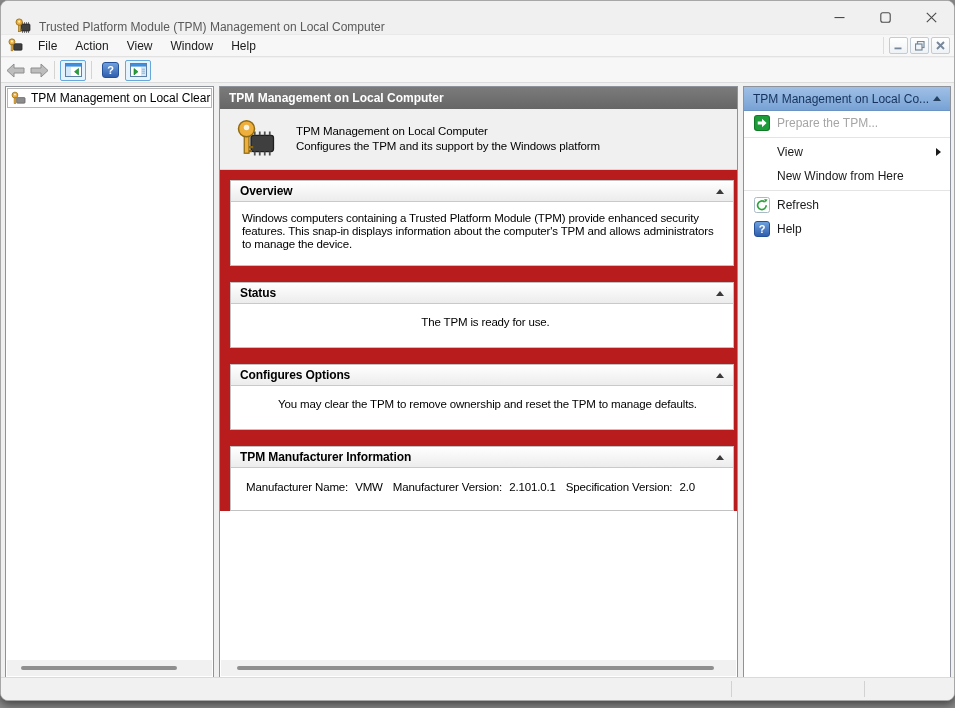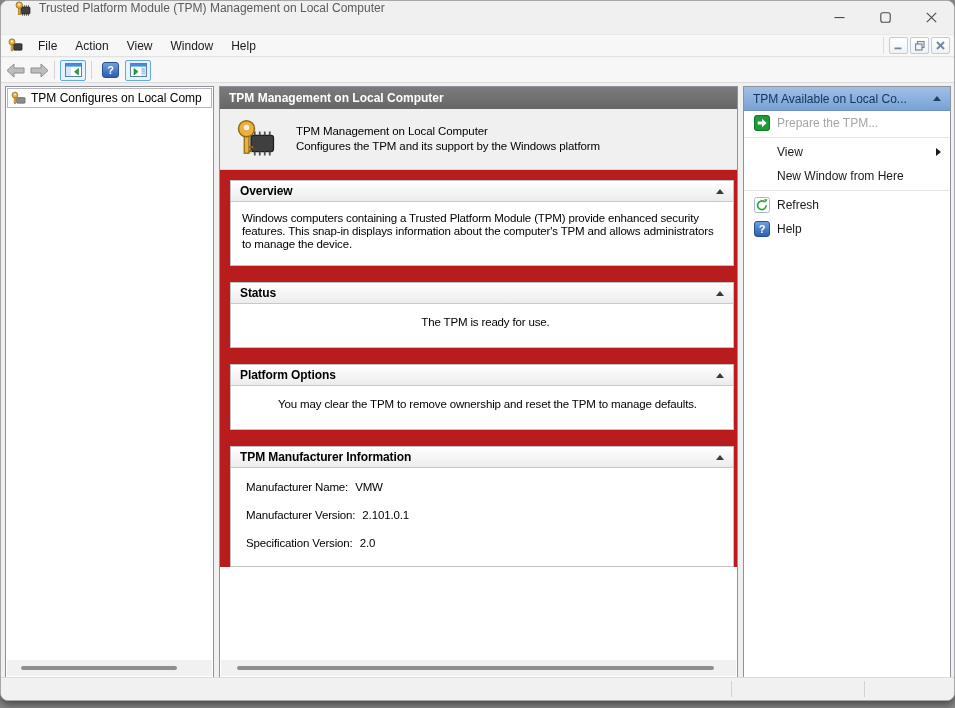--- a/index.html
+++ b/index.html
@@ -3,21 +3,21 @@
 <meta charset="utf-8">
 <style>
   * { margin:0; padding:0; box-sizing:border-box; }
   html,body { width:955px; height:708px; background:#8C8C8C; font-family:"Liberation Sans", sans-serif; }
   #window {
     position:absolute; left:0; top:0; width:955px; height:701px;
     background:#F0F0F0; border:1px solid #A7A7A7; border-radius:8px;
     box-shadow:0 4px 10px rgba(0,0,0,.5); overflow:hidden;
   }
   
-  .titlebar { position:absolute; left:0; top:0; right:0; height:33px; display:flex; align-items:flex-start; background:#F0F0F0; }
+  .titlebar { position:absolute; left:0; top:0; right:0; height:33px; display:flex; align-items:flex-end; background:#F0F0F0; }
   .titlebar .app-icon { margin-left:14px; width:16px; height:16px; }
   .titlebar .title-text { margin-left:8px; font-size:12px; color:#5A5A5A; }
   .win-controls { margin-left:auto; display:flex; height:100%; }
   .win-btn { width:46px; height:33px; display:flex; align-items:center; justify-content:center; }
   
   .menubar { position:absolute; left:0; top:33px; right:0; height:23px; background:#F7F7F7; border-top:1px solid #E9E9E9; border-bottom:1px solid #E2E2E2; display:flex; align-items:center; }
   .menubar .menu-icon { margin-left:7px; width:15px; height:15px; }
   .menu-items { display:flex; margin-left:6px; }
   .menu-item { padding:3px 9px; font-size:12px; color:#1A1A1A; }
   .mdi-controls { margin-left:auto; margin-right:4px; display:flex; gap:2px; border-left:1px solid #DDDDDD; padding-left:5px; }
@@ -43,21 +43,21 @@
   .banner { height:61px; background:#F0F0F0; border-bottom:1px solid #D6D6D6; display:flex; align-items:center; }
   .banner svg { margin-left:16px; flex:0 0 auto; }
   .banner-text { margin-left:20px; font-size:11.5px; color:#000; line-height:15px; letter-spacing:-0.1px; }
   .mid-body { padding:10px 3px 0 10px; background:#b91c1c; }
   .section { border:1px solid #C2C2C2; margin-bottom:16px; background:#fff; }
   .section-header { height:21px; background:linear-gradient(#FFFFFF,#ECECEC); border-bottom:1px solid #C9C9C9; display:flex; align-items:center; padding:0 9px; }
   .section-title { font-weight:bold; font-size:12px; color:#000; letter-spacing:-0.1px; }
   .tri-up { margin-left:auto; width:0; height:0; border-left:4px solid transparent; border-right:4px solid transparent; border-bottom:5px solid #3A3A3A; }
   .section-body { padding:10px 8px 14px 11px; font-size:11.5px; color:#000; line-height:13px; letter-spacing:-0.15px; }
   .body-pad { padding:12px 8px 18px 15px;text-align:center; }
-  .fields-row { display:flex; gap:16px; padding:13px 6px 17px 15px; font-size:11.5px; letter-spacing:-0.15px; white-space:nowrap;flex-direction:column; }
+  .fields-row { display:flex; gap:10px; padding:13px 6px 17px 15px; font-size:11.5px; letter-spacing:-0.15px; white-space:nowrap; }
   .field .flabel { color:#000; }
   .field .fvalue { margin-left:7px; color:#000; }
   
   .actions-pane { left:742px; width:208px; }
   .actions-header { height:21px; background:linear-gradient(#FCFCFC,#E7E7E7); border-bottom:1px solid #BFBFBF; font-weight:bold; font-size:12px; color:#1A1A1A; line-height:21px; padding-left:8px; }
   .actions-group { height:24px; background:linear-gradient(#9FC0E6,#78A2D5); border-bottom:1px solid #6B94C4; display:flex; align-items:center; padding:0 9px; }
   .actions-group-label { font-size:12px; color:#16325C; }
   .group-tri { margin-left:auto; width:0; height:0; border-left:4px solid transparent; border-right:4px solid transparent; border-bottom:5px solid #24415F; }
   .action-item { height:24px; display:flex; align-items:center; padding-left:10px; font-size:12px; color:#1A1A1A; }
   .action-item .ico { width:16px; height:16px; margin-right:7px; flex:0 0 auto; }
@@ -175,21 +175,21 @@
   <div class="content">
 
     <div class="pane left-pane">
       <div class="tree-row">
         <svg width="15" height="15" viewBox="0 0 16 16">
           <rect x="6" y="7" width="9" height="6" rx="1" fill="#8C8C8C" stroke="#5A5A5A" stroke-width="0.7"></rect>
           <rect x="3.3" y="6.5" width="1.9" height="7" fill="#EFAF3C" stroke="#8F6A12" stroke-width="0.6"></rect>
           <circle cx="4.2" cy="4.3" r="3.1" fill="#EFAF3C" stroke="#8F6A12" stroke-width="0.8"></circle>
           <circle cx="4.2" cy="3.8" r="1" fill="#FBF3DC"></circle>
         </svg>
-        <span class="tree-label">TPM Configures on Local Comp</span>
+        <span class="tree-label">TPM Management on Local Clear</span>
       </div>
       <div class="hscroll">
         <div class="hthumb" style="left:14px; width:156px;"></div>
       </div>
     </div>
 
     <div class="pane mid-pane">
       <div class="mid-header">TPM Management on Local Computer</div>
       <div class="banner">
         <svg width="40" height="40" viewBox="0 0 16 16">
@@ -219,21 +219,21 @@
         <div class="section">
           <div class="section-header">
             <span class="section-title">Status</span>
             <span class="tri-up"></span>
           </div>
           <div class="section-body body-pad">The TPM is ready for use.</div>
         </div>
 
         <div class="section">
           <div class="section-header">
-            <span class="section-title">Platform Options</span>
+            <span class="section-title">Configures Options</span>
             <span class="tri-up"></span>
           </div>
           <div class="section-body body-pad" style="padding-left:19px;">You may clear the TPM to remove ownership and reset the TPM to manage defaults.</div>
         </div>
 
         <div class="section">
           <div class="section-header">
             <span class="section-title">TPM Manufacturer Information</span>
             <span class="tri-up"></span>
           </div>
@@ -252,21 +252,21 @@
 
       </div>
 
       <div class="hscroll">
         <div class="hthumb" style="left:16px; width:477px;"></div>
       </div>
     </div>
 
     <div class="pane actions-pane">
       <div class="actions-group">
-        <span class="actions-group-label">TPM Available on Local Co...</span>
+        <span class="actions-group-label">TPM Management on Local Co...</span>
         <span class="group-tri"></span>
       </div>
 
       <div class="action-item disabled">
         <svg class="ico" viewBox="0 0 15 15">
           <rect x="0.5" y="0.5" width="14" height="14" rx="2.5" fill="#1E9C3A" stroke="#0F7A26"></rect>
           <path d="M3.5 6h4V3.6 L11.8 7.5 L7.5 11.4 V9 h-4 Z" fill="#FFFFFF"></path>
         </svg>
         <span>Prepare the TPM...</span>
       </div>

